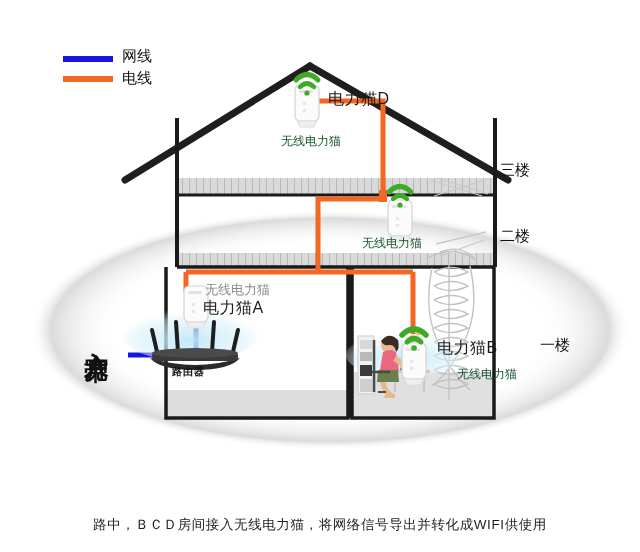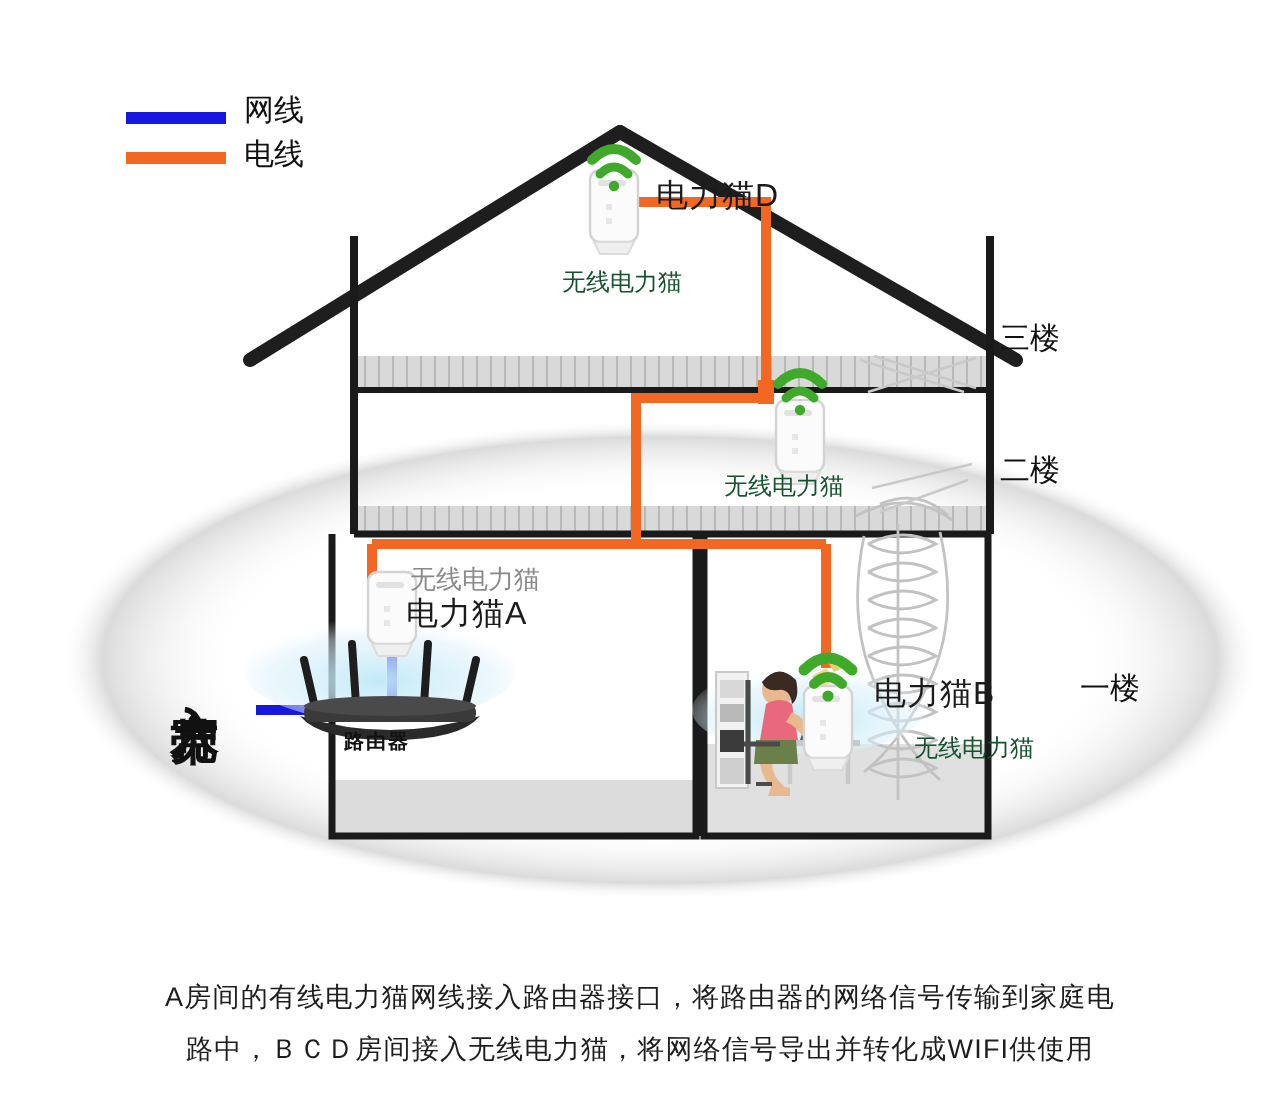--- a/index.html
+++ b/index.html
@@ -227,16 +227,15 @@
   <div class="txt device-sub" style="left:457px;top:368px;">无线电力猫</div>
 
   <div class="txt router-label" style="left:152px;top:367px;margin-left:20px;">路由器</div>
 
   <div class="txt floor-label" style="left:500px;top:162px;">三楼</div>
   <div class="txt floor-label" style="left:500px;top:228px;">二楼</div>
   <div class="txt floor-label" style="left:540px;top:337px;">一楼</div>
 
   <div class="vert-text" style="position:absolute;left:84px;top:333px;">入户宽带</div>
 
-  <div class="caption" style="top:486px;">A房间的有线电力猫网线接入路由器接口，将路由器的网络信号传输到家庭电</div>
   <div class="caption" style="top:512px;">路中，ＢＣＤ房间接入无线电力猫，将网络信号导出并转化成WIFI供使用</div>
 
 </div>
 
 </body></html>

